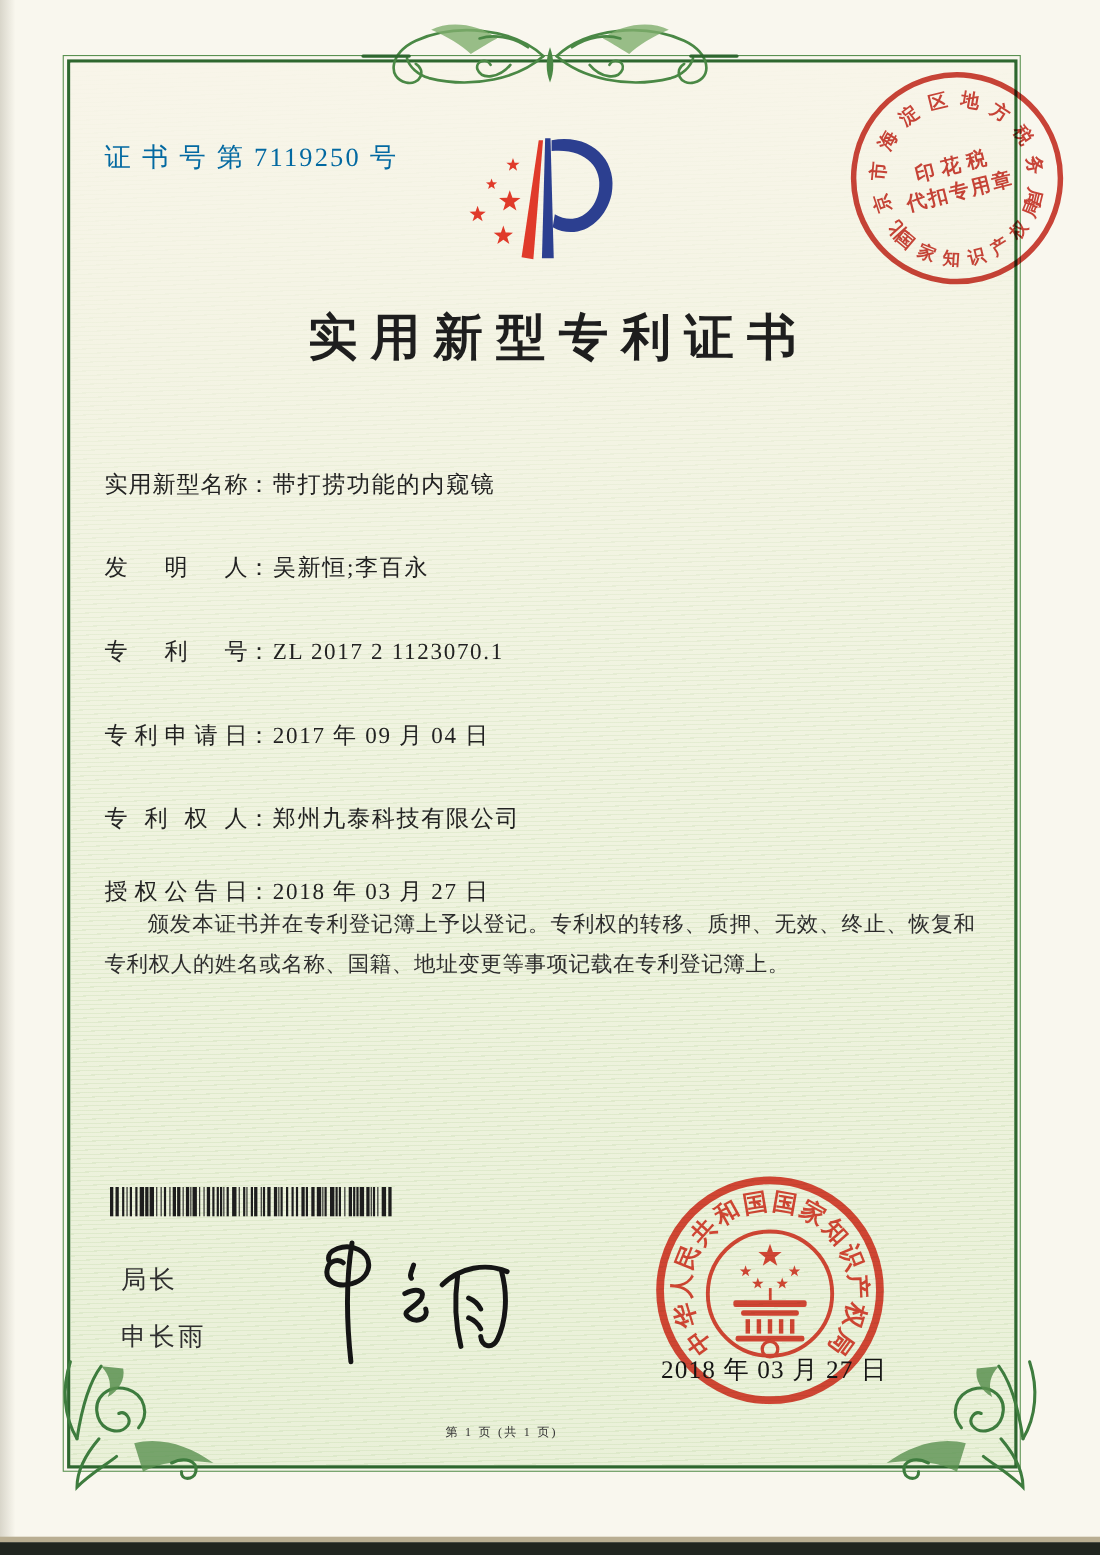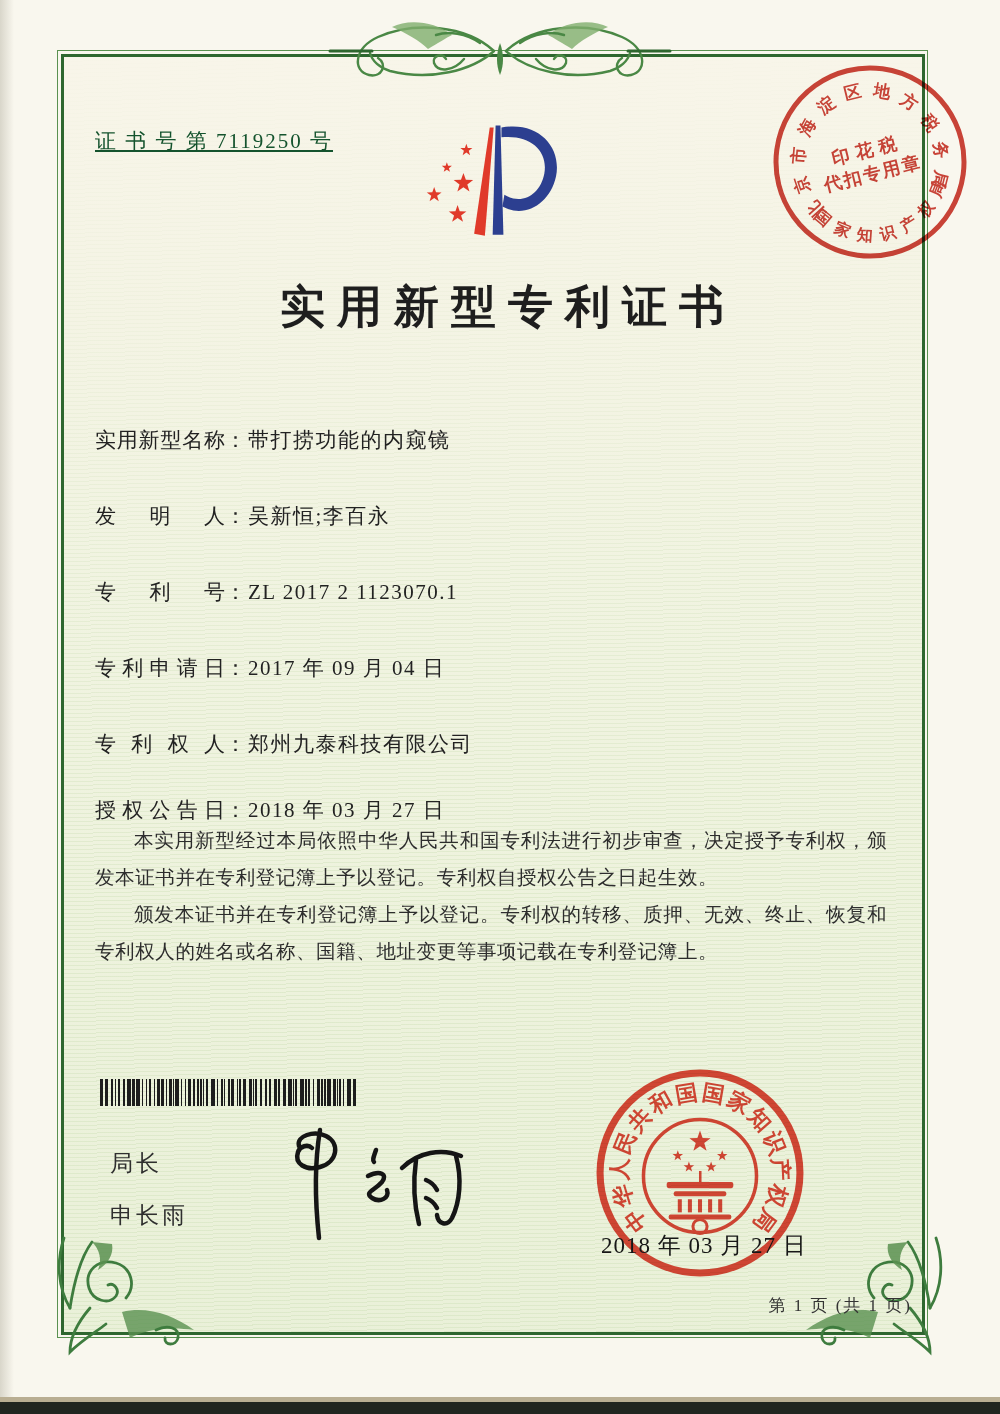--- a/index.html
+++ b/index.html
@@ -16,21 +16,21 @@
   .frame{position:absolute;left:57px;top:50px;width:869px;height:1286px;border:1.5px solid #5a9150;}
   .frame-inner{position:absolute;inset:2.5px;border:3.5px solid #2e672f;}
   .frame-bg{position:absolute;inset:0;
     background:
       linear-gradient(180deg,rgba(248,245,233,.96) 0%,rgba(243,243,226,.82) 20%,rgba(235,241,216,.6) 42%,rgba(227,238,205,.5) 65%,rgba(221,235,199,.55) 100%),
       repeating-linear-gradient(178.5deg,rgba(148,188,118,.28) 0 1px,rgba(255,255,255,0) 1px 4px);
   }
 
   .ornament{position:absolute;z-index:4;} 
 
-  .cert-no{position:absolute;left:95px;top:127px;font-size:21px;letter-spacing:2px;color:#14532d;z-index:5;text-decoration:underline;}
+  .cert-no{position:absolute;left:95px;top:127px;font-size:24px;letter-spacing:2px;color:#0369a1;z-index:5;}
   .logo{position:absolute;left:402px;top:110px;z-index:5;}
 
   .stamp{position:absolute;z-index:6;mix-blend-mode:multiply;opacity:.93;}
   .tax-stamp{left:770px;top:62px;transform:rotate(-14deg);}
   .office-seal{left:594px;top:1067px;}
 
   .doc-title{position:absolute;left:0;right:0;top:277px;text-align:center;
     font-size:45px;font-weight:600;letter-spacing:12px;padding-left:16px;color:#1e1e1e;z-index:5;}
 
   .fields{position:absolute;left:95px;top:408px;width:800px;z-index:5;font-size:21px;color:#222;}
@@ -46,22 +46,22 @@
 
   .barcode{position:absolute;left:100px;top:1079px;width:262px;height:27px;z-index:5;}
 
   .signer{position:absolute;left:110px;top:1148px;z-index:5;
     font-family:Liberation Serif, serif;font-size:23px;color:#2f2f2f;letter-spacing:3px;}
   .signer .name{margin-top:21px;}
   .signature{position:absolute;left:256px;top:1120px;z-index:7;}
 
   .issue-date{position:absolute;left:601px;top:1230px;z-index:8;font-size:23px;letter-spacing:1px;color:#161616;}
 
-  .footer{position:absolute;left:0;right:0;top:1294px;text-align:right;padding-right:88px;
-    font-size:17px;letter-spacing:2px;color:#333;z-index:5;}
+  .footer{position:absolute;left:0;right:0;top:1294px;text-align:center;padding-right:88px;
+    font-size:11px;letter-spacing:2px;color:#333;z-index:5;}
 </style>
 </head>
 <body>
 
 <div class="page">
 
   <div class="frame">
     <div class="frame-inner">
       <div class="frame-bg"></div>
     </div>
@@ -164,21 +164,20 @@
     </div>
     <div class="field-row fr4">
       <span class="field-label">专利权人</span><span class="field-colon">：</span><span class="field-value">郑州九泰科技有限公司</span>
     </div>
     <div class="field-row fr5">
       <span class="field-label">授权公告日</span><span class="field-colon">：</span><span class="field-value">2018 年 03 月 27 日</span>
     </div>
   </div>
 
   <div class="body-text">
-    <p>本实用新型经过本局依照中华人民共和国专利法进行初步审查，决定授予专利权，颁发本证书并在专利登记簿上予以登记。专利权自授权公告之日起生效。</p>
     <p>颁发本证书并在专利登记簿上予以登记。专利权的转移、质押、无效、终止、恢复和专利权人的姓名或名称、国籍、地址变更等事项记载在专利登记簿上。</p>
   </div>
 
   <div class="barcode"><svg width="262" height="27" viewBox="0 0 262 27">
         <rect x="0" y="0" width="3" height="27" fill="#1d1d1d"></rect>
         <rect x="5" y="0" width="3" height="27" fill="#1d1d1d"></rect>
         <rect x="11" y="0" width="2" height="27" fill="#1d1d1d"></rect>
         <rect x="15" y="0" width="1" height="27" fill="#1d1d1d"></rect>
         <rect x="18" y="0" width="2" height="27" fill="#1d1d1d"></rect>
         <rect x="23" y="0" width="2" height="27" fill="#1d1d1d"></rect>

